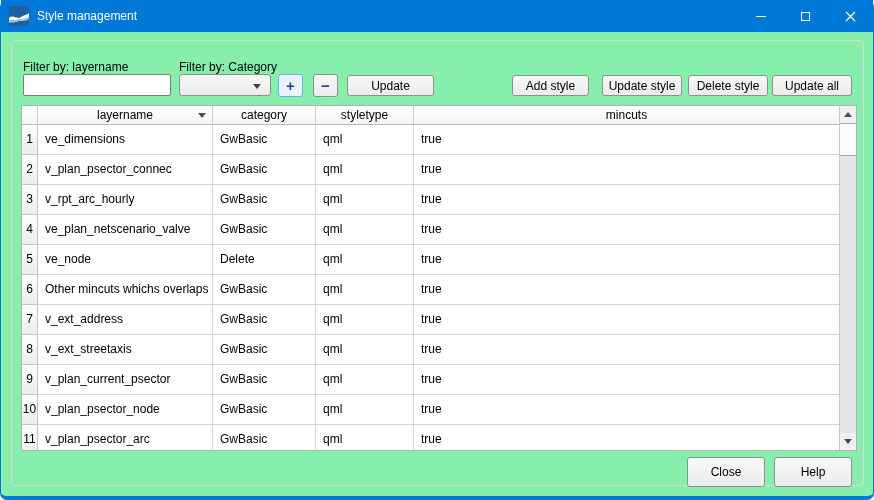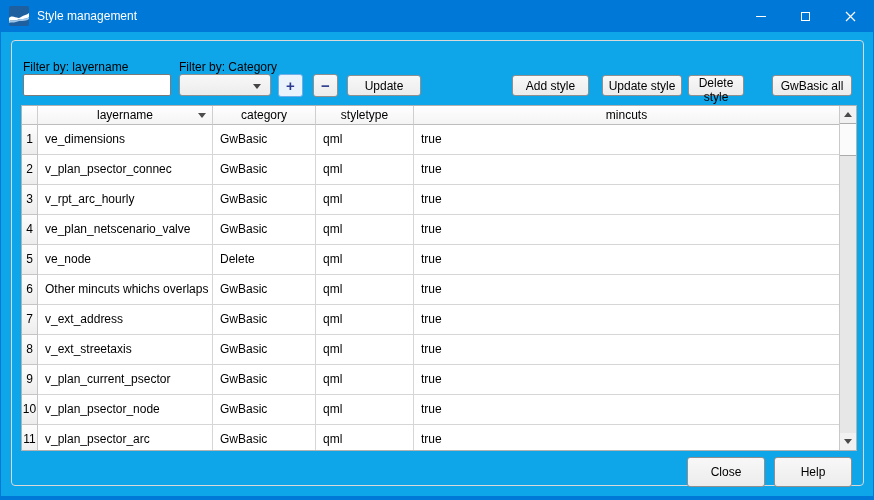--- a/index.html
+++ b/index.html
@@ -1,18 +1,18 @@
 <!DOCTYPE html>
 <html><head>
 <meta charset="utf-8">
 <style>
   * { margin:0; padding:0; box-sizing:border-box; }
   html,body { width:874px; height:500px; font-family:"Liberation Sans", sans-serif; font-size:12px; background:#fff; }
-  .window { position:absolute; inset:0; background:#0ea5e9;
-            border-left:1px solid #0078d7; border-right:1px solid #0078d7; border-bottom:4px solid #0078d7; }
+  .window { position:absolute; inset:0; background:#86efac;
+            border-left:1px solid #0078d7; border-right:1px solid #0078d7; border-bottom:4px solid #0078d7;border-radius:7px; }
   
   .titlebar { height:32px; background:#0078d7; display:flex; align-items:center; }
   .app-icon { width:20px; height:20px; margin-left:8px; flex:none; }
   .title-text { color:#fff; margin-left:8px; font-size:12px; }
   .win-controls { margin-left:auto; display:flex; height:32px; }
   .win-btn { width:45px; height:32px; display:flex; align-items:center; justify-content:center; cursor:default; }
   .glyph-min { width:10px; height:1px; background:#fff; }
   .glyph-max { width:9px; height:9px; border:1px solid #fff; }
   
   .content { position:relative; height:463px; }
@@ -26,25 +26,25 @@
   .combo { position:absolute; left:178px; top:42px; width:92px; height:22px;
            background:linear-gradient(#f8f8f8,#ececec); border:1px solid #8f8f8f; border-radius:3px; }
   .combo-arrow { position:absolute; right:9px; top:9px; width:0; height:0;
                  border-left:4px solid transparent; border-right:4px solid transparent; border-top:5px solid #444; }
   .btn { background:linear-gradient(#f8f8f8,#ececec); border:1px solid #8f8f8f; border-radius:3px;
          font:inherit; color:#000; text-align:center; cursor:default; }
   .sq-btn { position:absolute; top:42px; width:25px; height:23px; font-size:15px; line-height:19px;
             color:#2b3a8f; font-weight:bold; }
   .btn-plus  { left:277px; border:1px solid #70aee8; background:#eaf3fc; }
   .btn-minus { left:312px; }
-  .btn-update { position:absolute; left:346px; top:43px; width:74px; height:21px; }
+  .btn-update { position:absolute; left:346px; top:43px; width:87px; height:21px; }
   .act-btn { position:absolute; top:43px; height:21px; }
   .btn-add     { left:511px; width:77px; }
   .btn-updstyle{ left:601px; width:80px; }
-  .btn-del     { left:687px; width:56px; }
+  .btn-del     { left:687px; width:80px; }
   .btn-refresh { left:771px; width:80px; }
   
   .table { position:absolute; left:20px; top:73px; width:836px; height:346px;
            background:#fff; border:1px solid #b2b2b2; display:flex; }
   .grid { flex:1; overflow:hidden; }
   .thead { display:flex; height:19px; }
   .hcell { border-right:1px solid #cfcfcf; border-bottom:1px solid #bdbdbd;
            background:linear-gradient(#ffffff,#f4f4f4); text-align:center; line-height:18px; position:relative; }
   .w-num { width:16px; flex:none; }
   .w-layer { width:175px; flex:none; }
@@ -111,21 +111,21 @@
       <span class="combo-arrow"></span>
     </div>
 
     <button class="btn sq-btn btn-plus">+</button>
     <button class="btn sq-btn btn-minus">−</button>
     <button class="btn btn-update">Update</button>
 
     <button class="btn act-btn btn-add">Add style</button>
     <button class="btn act-btn btn-updstyle">Update style</button>
     <button class="btn act-btn btn-del">Delete style</button>
-    <button class="btn act-btn btn-refresh">GwBasic all</button>
+    <button class="btn act-btn btn-refresh">Update all</button>
 
     <div class="table">
       <div class="grid">
         <div class="thead">
           <div class="hcell w-num"></div>
           <div class="hcell w-layer">
             <span>layername</span>
             <span class="sort-arrow"></span>
           </div>
           <div class="hcell w-cat">category</div>

